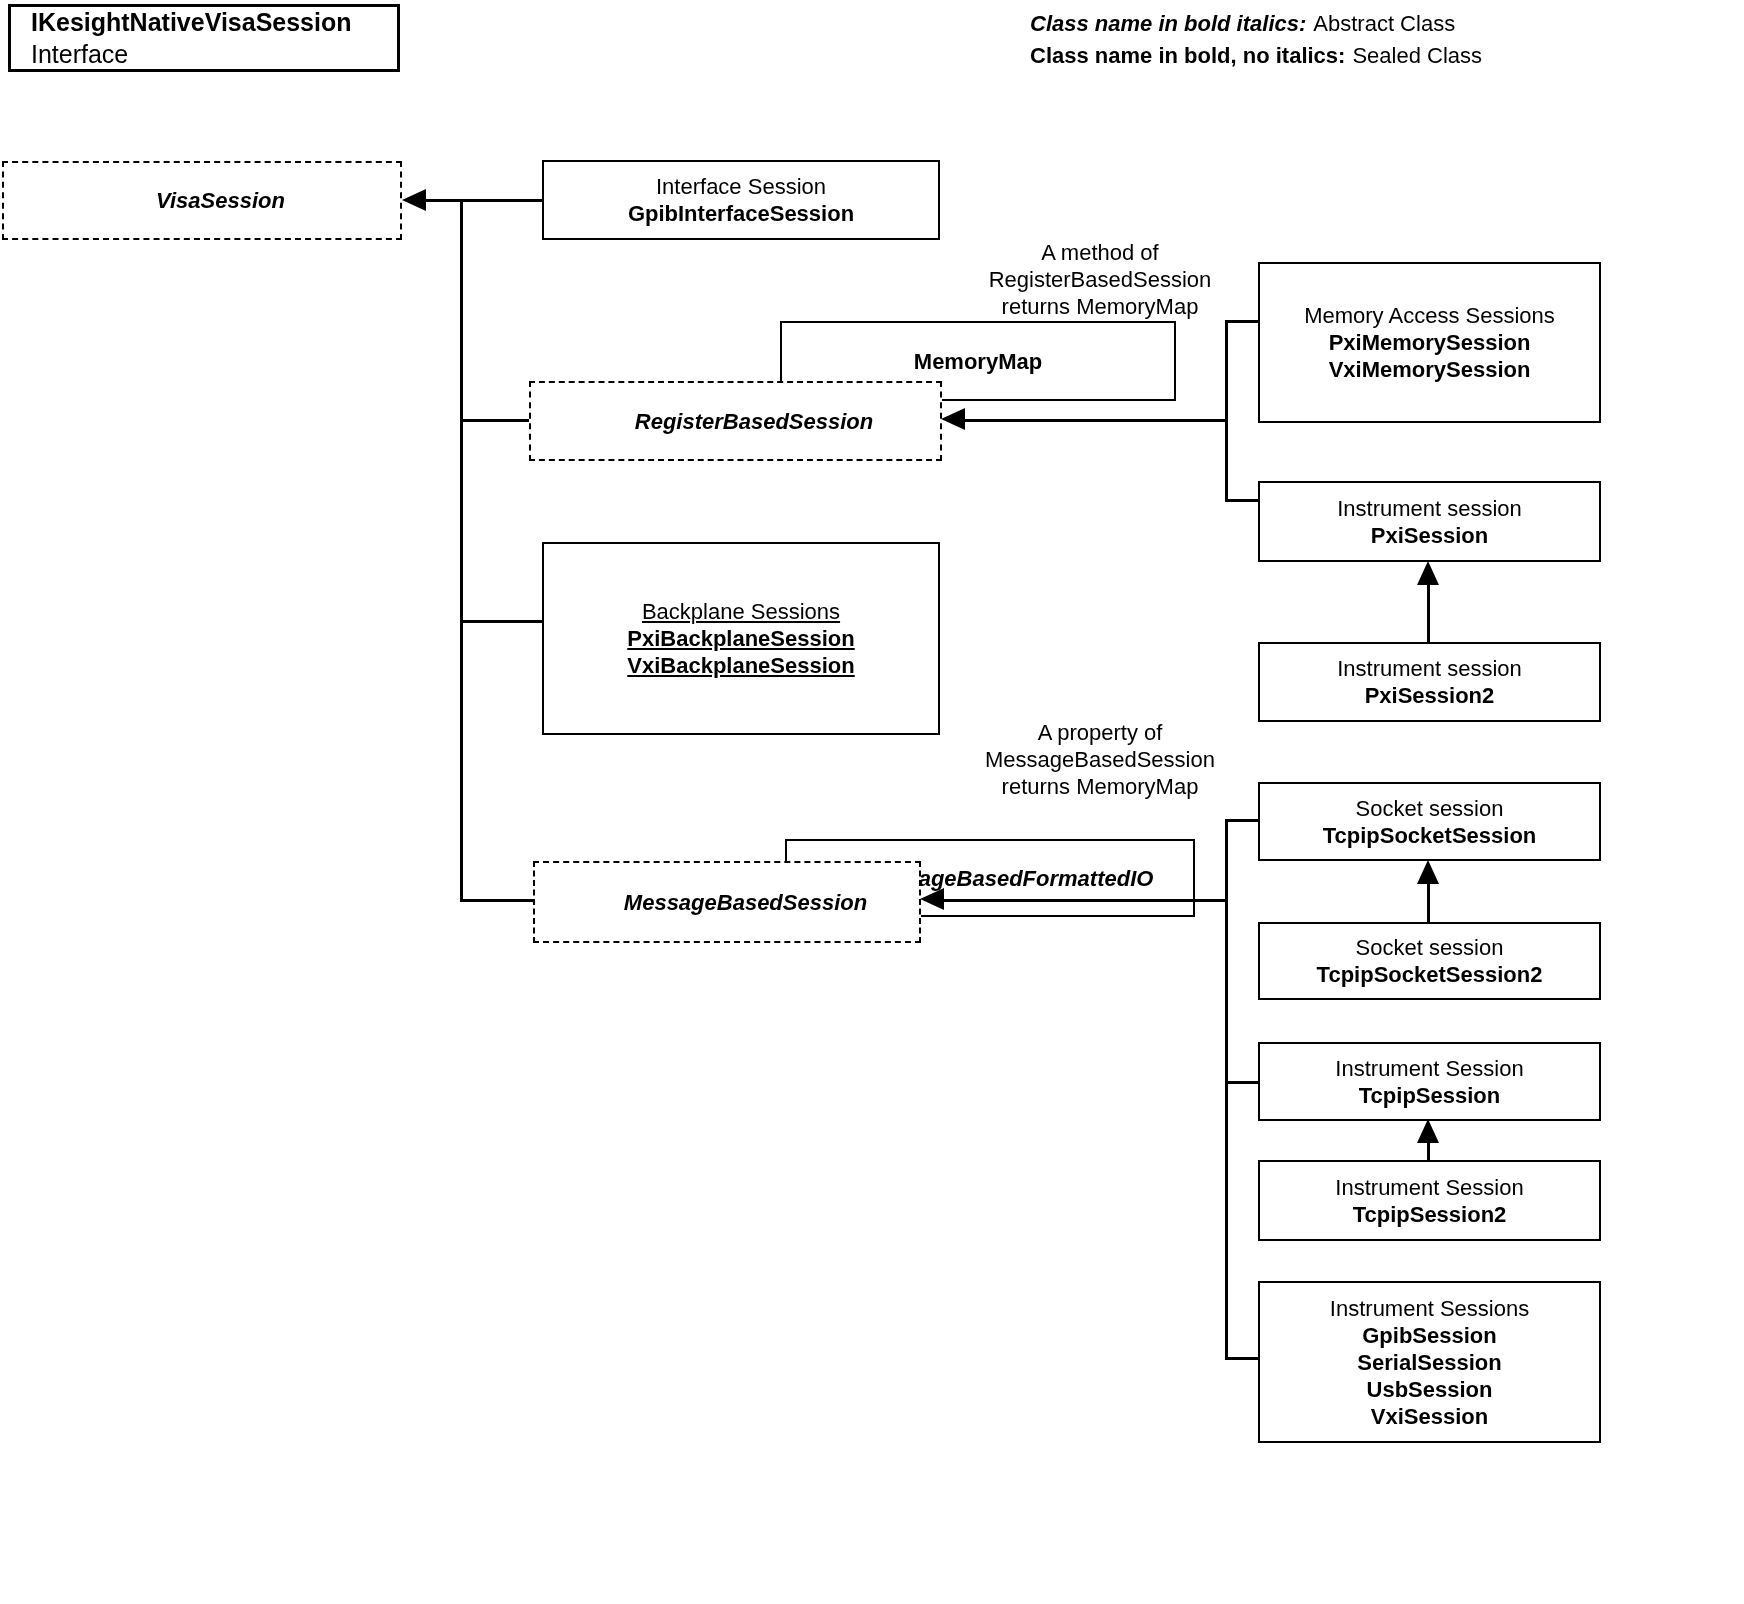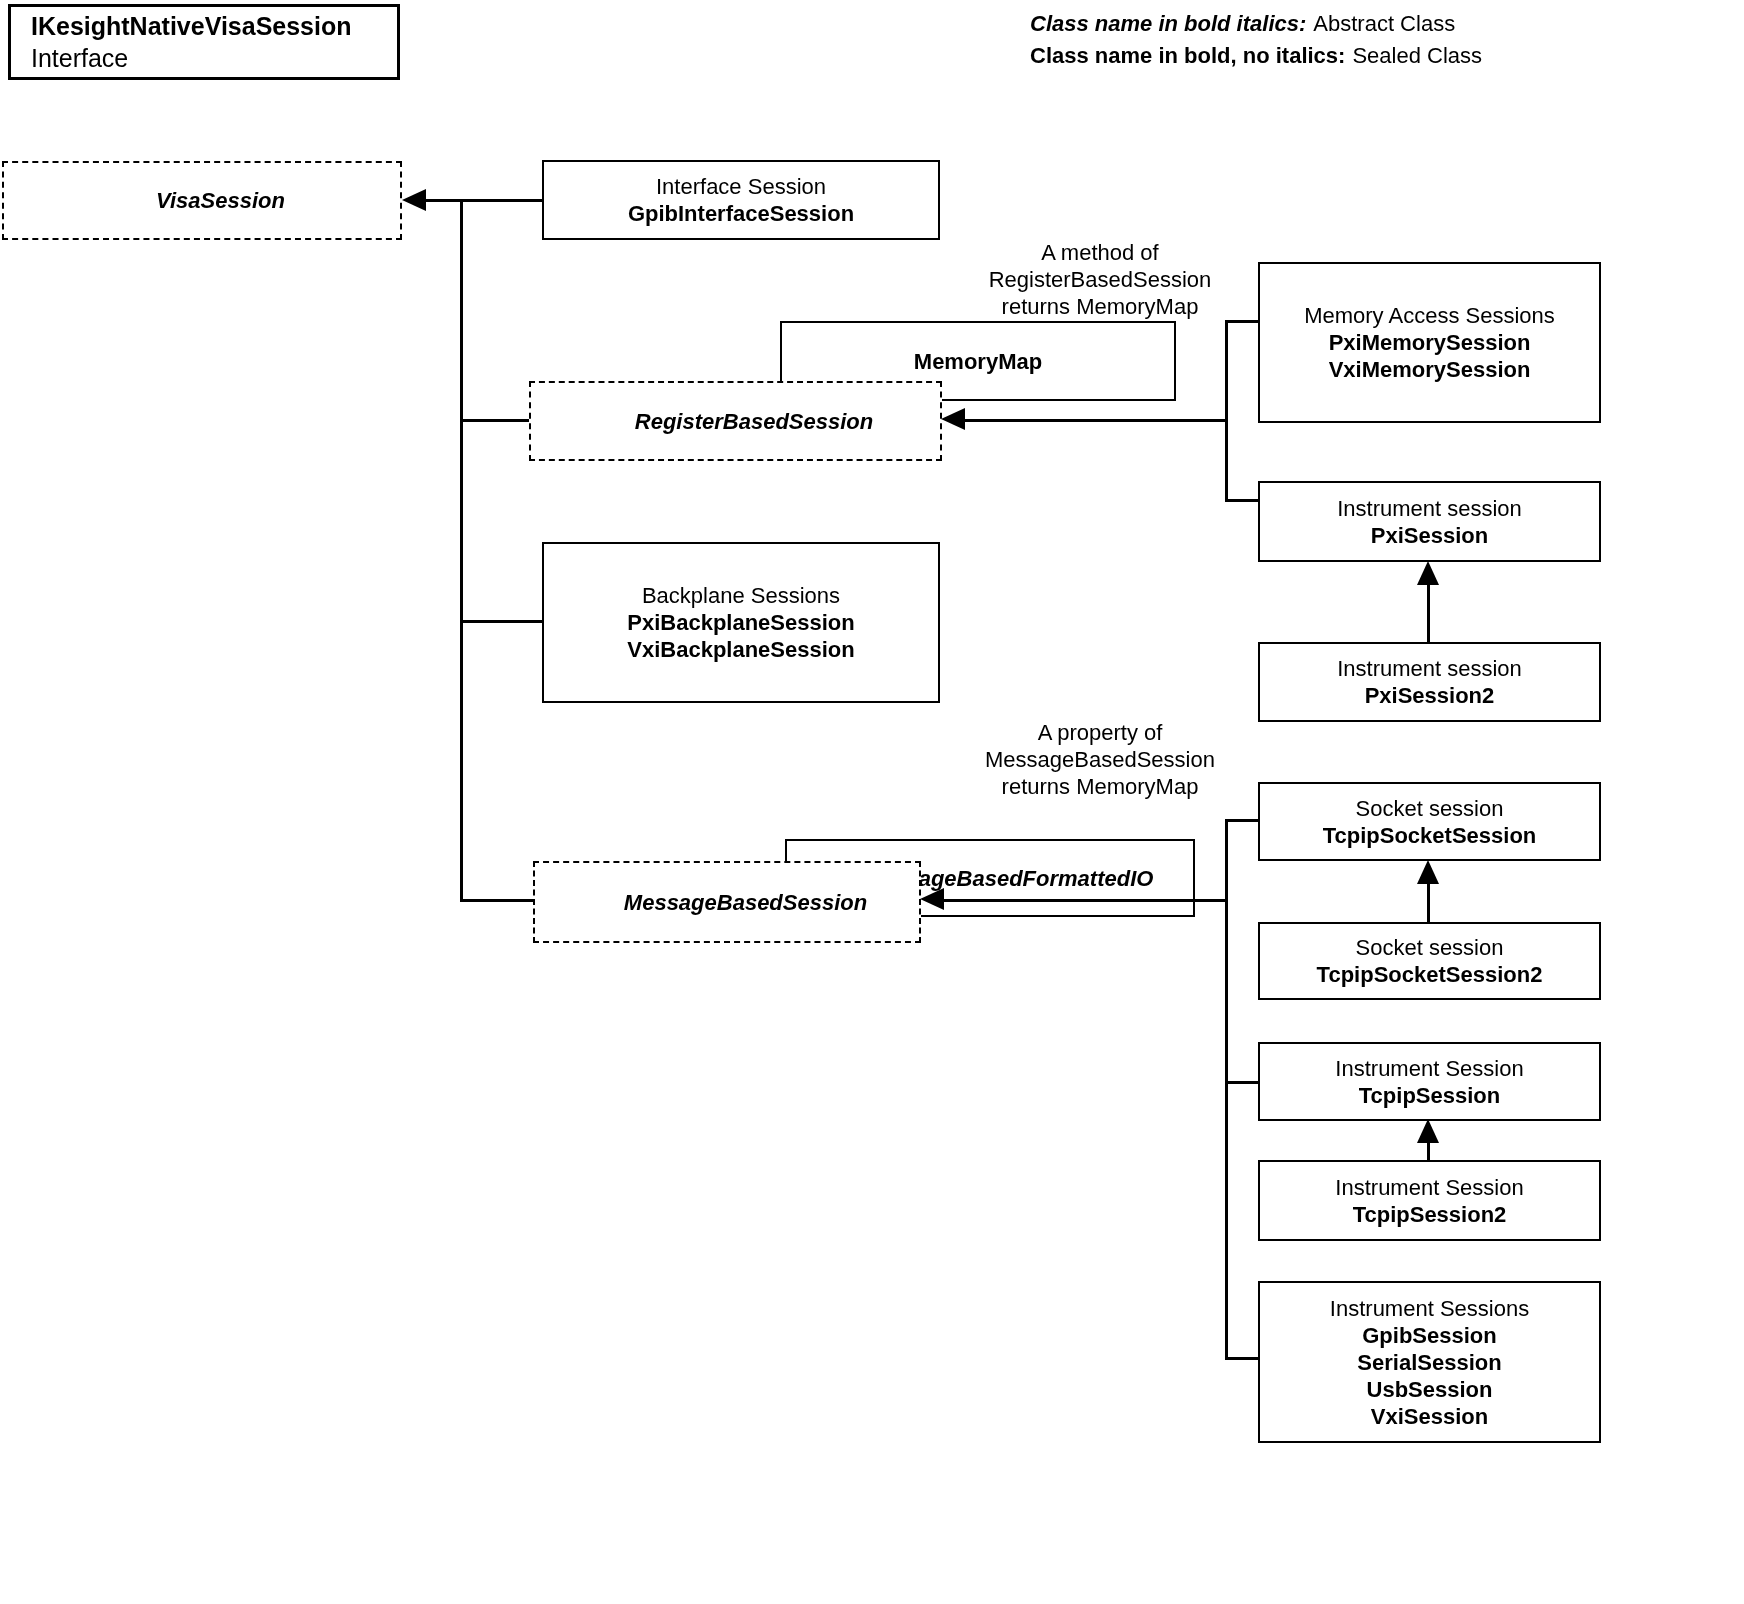--- a/index.html
+++ b/index.html
@@ -84,21 +84,21 @@
     border-width:0 11px 24px 11px;
     border-color:transparent transparent #000000 transparent;
     z-index:5;
   }
 </style>
 </head>
 <body>
 
 <div id="canvas">
 
-  <div class="titlebox" style="left:8px;top:4px;width:392px;height:76px;padding-left:20px;">
+  <div class="titlebox" style="left:8px;top:4px;width:392px;height:68px;padding-left:20px;">
     <span class="t1">IKesightNativeVisaSession</span>
     <span class="t2">Interface</span>
   </div>
 
   <div class="legend" style="left:1030px;top:8px;">
     <div>
       <span class="term-italic">Class name in bold italics:</span><span class="def">Abstract Class</span>
     </div>
     <div>
       <span class="term-bold">Class name in bold, no italics:</span><span class="def">Sealed Class</span>
@@ -139,21 +139,21 @@
   <div class="node" style="left:1258px;top:481px;width:343px;height:81px;">
     <span class="desc">Instrument session</span>
     <span class="cls">PxiSession</span>
   </div>
 
   <div class="node" style="left:1258px;top:642px;width:343px;height:80px;">
     <span class="desc">Instrument session</span>
     <span class="cls">PxiSession2</span>
   </div>
 
-  <div class="node" style="left:542px;top:542px;width:398px;height:161px;">
+  <div class="node" style="left:542px;top:542px;width:398px;height:193px;text-decoration:underline;">
     <span class="desc">Backplane Sessions</span>
     <span class="cls">PxiBackplaneSession</span>
     <span class="cls">VxiBackplaneSession</span>
   </div>
 
   <div class="node" style="left:1258px;top:782px;width:343px;height:79px;">
     <span class="desc">Socket session</span>
     <span class="cls">TcpipSocketSession</span>
   </div>
 

